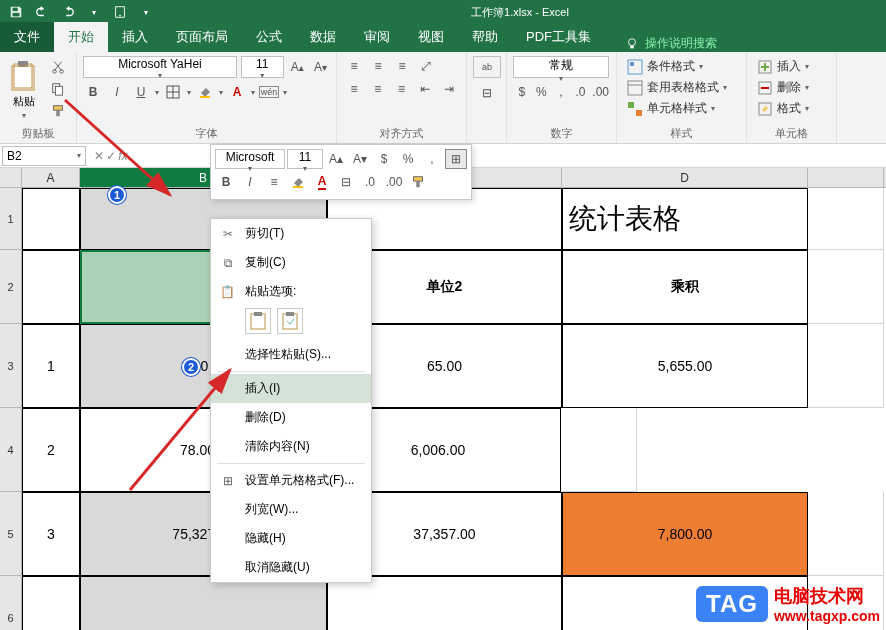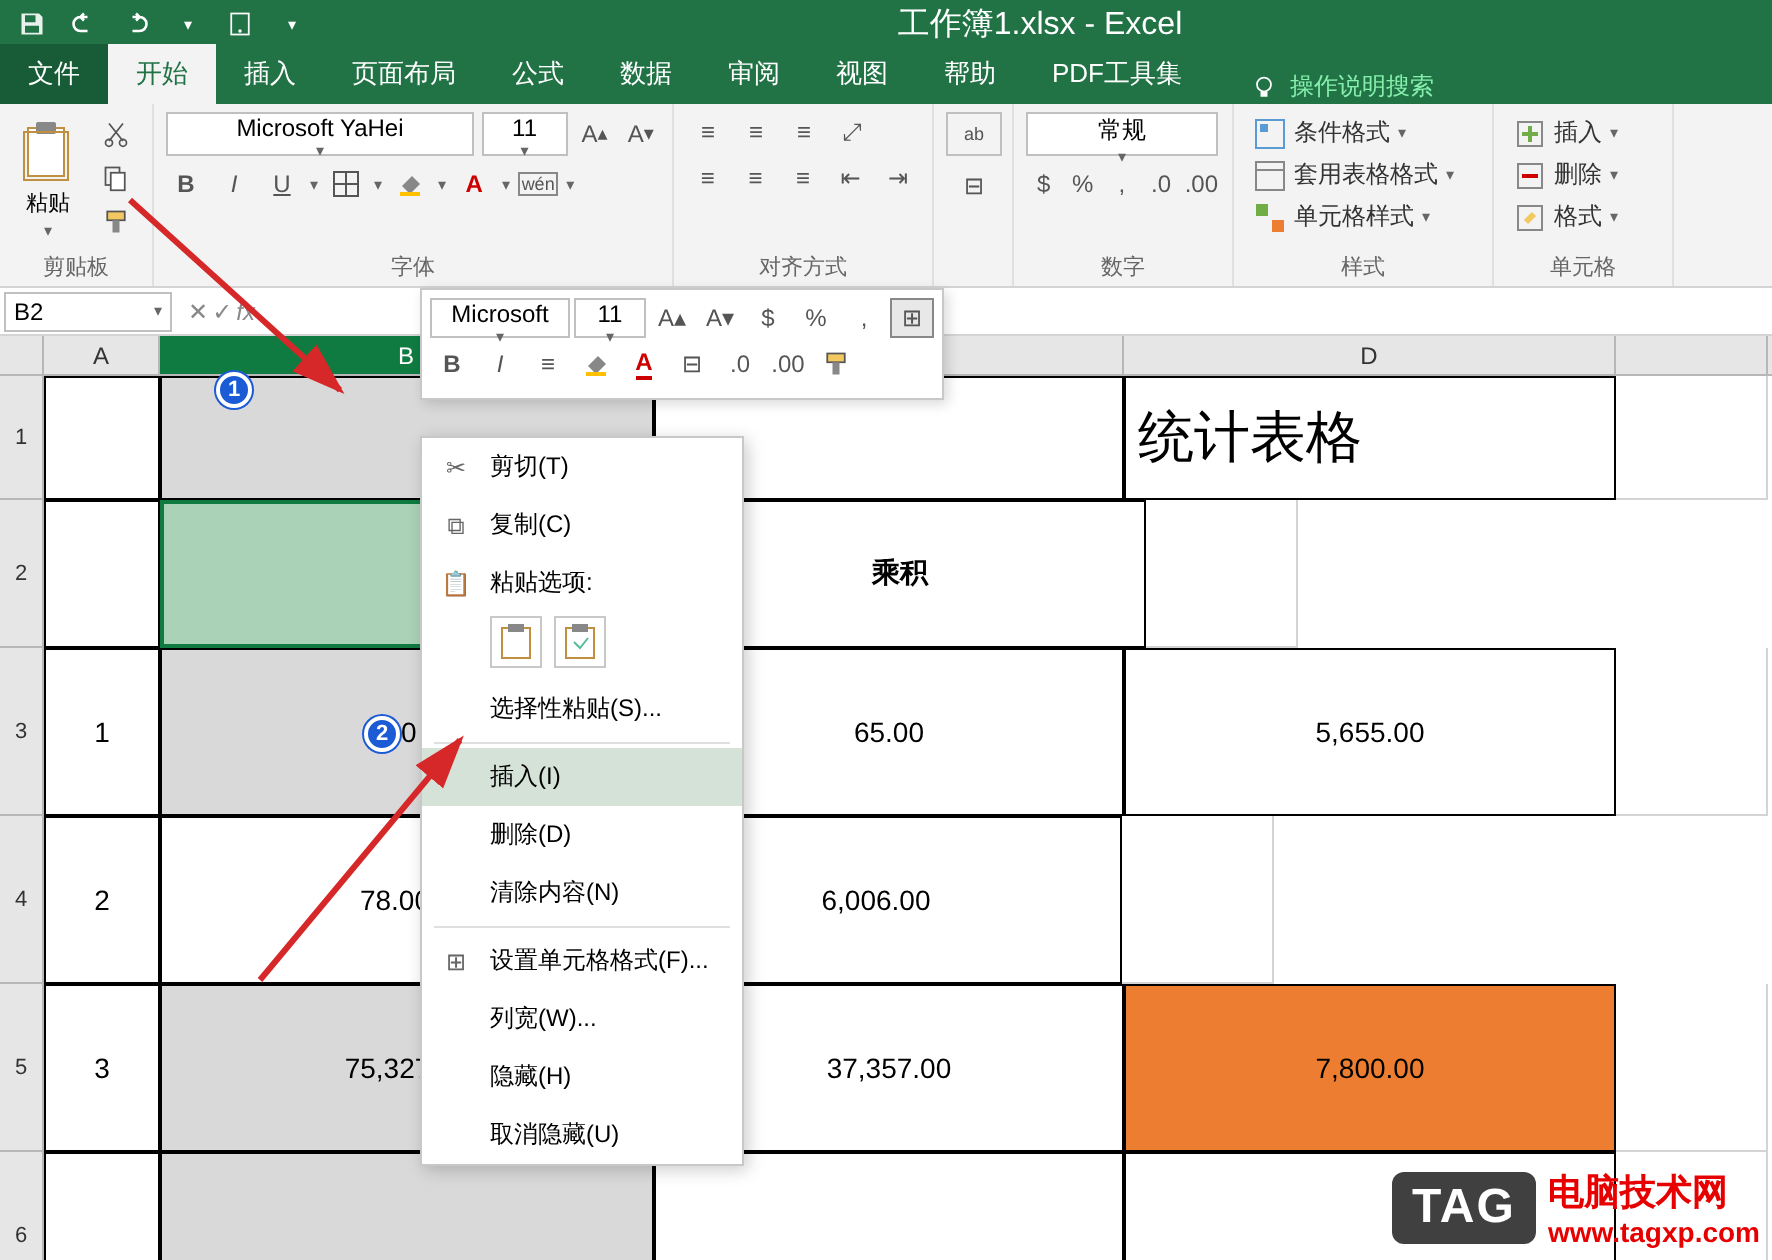--- a/index.html
+++ b/index.html
@@ -2,21 +2,21 @@
 <html><head>
 <meta charset="utf-8">
 <style>
 * { box-sizing: border-box; margin: 0; padding: 0; }
 body { font-family: "Microsoft YaHei", sans-serif; font-size: 12px; background: #fff; overflow: hidden; width: 886px; height: 630px; position: relative; }
 
 
 .titlebar { background: #217346; height: 24px; display: flex; align-items: center; color: #fff; padding: 0 4px; }
 .titlebar .qat { display: flex; gap: 2px; }
 .titlebar .qat .btn { width: 24px; height: 20px; display: flex; align-items: center; justify-content: center; color: #fff; cursor: pointer; }
-.titlebar .title { flex: 1; text-align: center; font-size: 16px; }
+.titlebar .title { flex: 1; text-align: center; font-size: 11px; }
 
 
 .tabs { background: #217346; height: 28px; display: flex; align-items: flex-end; }
 .tab { padding: 6px 14px; color: #fff; font-size: 13px; cursor: pointer; }
 .tab.file { background: #185c37; }
 .tab.active { background: #f3f3f3; color: #217346; }
 .tab-misc { display: flex; align-items: center; color: #86efac; margin-left: 20px; gap: 6px; }
 .bulb { width: 14px; height: 14px; }
 
 
@@ -96,21 +96,21 @@
 .cm-paste-opts { padding: 2px 10px 6px 34px; display: flex; gap: 6px; }
 .cm-paste-btn { width: 26px; height: 26px; border: 1px solid #c8c8c8; display: flex; align-items: center; justify-content: center; }
 .cm-sep { height: 1px; background: #e0e0e0; margin: 2px 6px; }
 
 
 .arrow { position: absolute; z-index: 50; pointer-events: none; }
 .num-badge { position: absolute; width: 18px; height: 18px; border-radius: 50%; background: #1b5bd6; border: 2px solid #fff; box-shadow: 0 0 0 1px #1b5bd6; color: #fff; font-size: 11px; font-weight: bold; display: flex; align-items: center; justify-content: center; z-index: 60; }
 
 
 .watermark { position: absolute; right: 6px; bottom: 6px; z-index: 80; display: flex; align-items: center; gap: 6px; }
-.wm-tag { background: #404040; color: #fff; font-weight: 900; font-size: 24px; padding: 4px 10px; border-radius: 6px; font-family: Arial, sans-serif; letter-spacing: 1px; }
+.wm-tag { background: #3b82f6; color: #fff; font-weight: 900; font-size: 24px; padding: 4px 10px; border-radius: 6px; font-family: Arial, sans-serif; letter-spacing: 1px; }
 .wm-text { display: flex; flex-direction: column; font-weight: bold; }
 .wm-cn { color: #e60000; font-size: 18px; }
 .wm-url { color: #e60000; font-size: 14px; }
 
 .chev { font-size: 8px; color: #666; }
 </style>
 </head>
 <body>
 
 <div class="titlebar">
@@ -392,20 +392,21 @@
       <div class="cell col-D tborder big-title" style="justify-content:flex-start">统计表格</div>
       <div class="cell col-E"></div>
     </div>
 
     <div class="row row2">
       <div class="row-h">2</div>
       <div class="cell col-A tborder"></div>
       <div class="cell col-B tborder selcol-first" style="font-weight:bold;justify-content:flex-end;padding-left:100px">
           <span>单位</span>
         </div>
+      <div class="cell col-C tborder" style="font-weight:bold">单位2</div>
       <div class="cell col-D tborder" style="font-weight:bold">乘积</div>
       <div class="cell col-E"></div>
     </div>
 
     <div class="row row3">
       <div class="row-h">3</div>
       <div class="cell col-A tborder">1</div>
       <div class="cell col-B tborder selcol" style="justify-content:flex-start;padding-left:100px">
           <span>87.0</span>
         </div>

